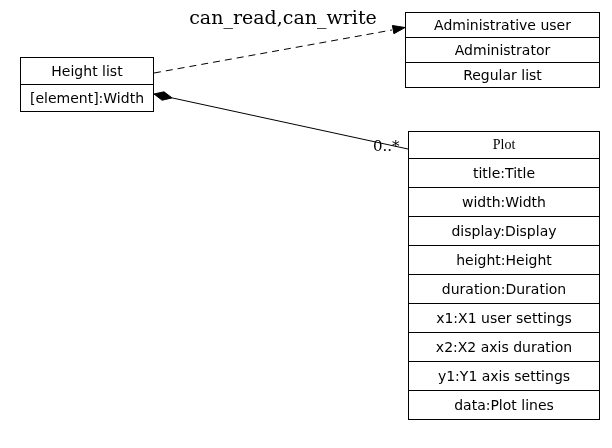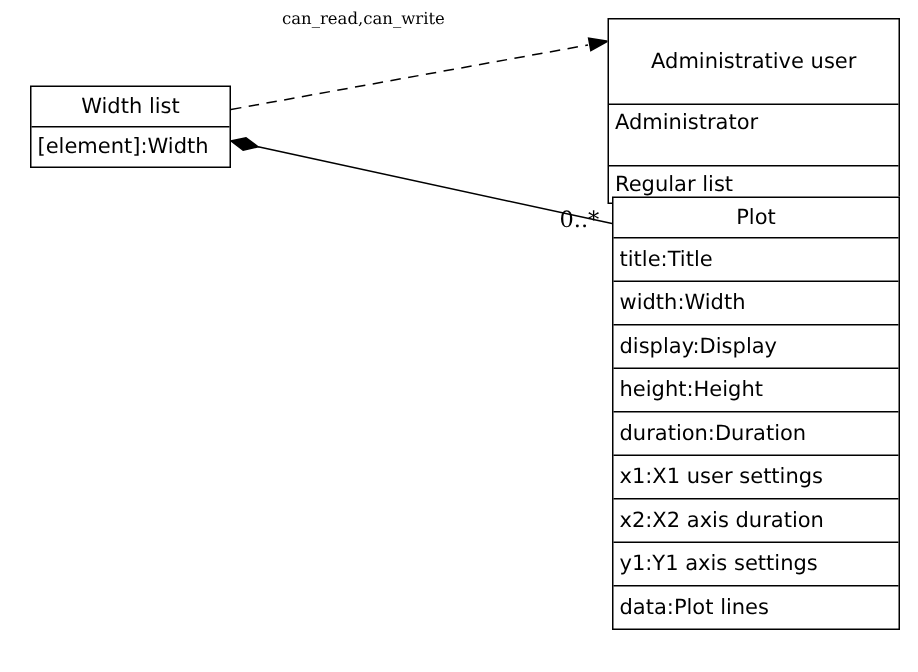--- a/index.html
+++ b/index.html
@@ -30,39 +30,39 @@
     box-sizing: border-box;
   }
   .uml-box .hdr {
     text-align: center;
     padding: 0 4px;
     white-space: nowrap;
     overflow: hidden;
   }
   .uml-box .row {
     border-top: 1px solid #000000;
-    text-align: left;
+    text-align: center;
     padding: 0 4px;
     white-space: nowrap;
     overflow: hidden;
   }
   .plots-list { left: 20px; top: 57px; width: 134px; }
   .plots-list .hdr, .plots-list .row { height: 26px; line-height: 26px; }
   .admin-user { left: 405px; top: 12px; width: 195px; }
-  .admin-user .hdr, .admin-user .row { height: 24px; line-height: 24px; margin-top: 16px; }
+  .admin-user .hdr, .admin-user .row { height: 24px; line-height: 24px; }
   .plot-class { left: 408px; top: 131px; width: 192px; }
-  .plot-class .hdr { height: 26px; line-height: 26px; }
+  .plot-class .hdr { height: 26px; line-height: 26px; font-family: Liberation Serif, serif; }
   .plot-class .row { height: 28px; line-height: 28px; }
   .edge-label {
     position: absolute;
     left: 188px; top: 6px;
     width: 190px;
-    text-align: left;
+    text-align: center;
     font-family: "DejaVu Serif", serif;
-    font-size: 11px;
+    font-size: 19px;
     color: #000000;
     white-space: nowrap;
   }
   .multiplicity {
     position: absolute;
     left: 373px; top: 137px;
     font-family: "DejaVu Serif", serif;
     font-size: 15px;
     color: #000000;
     white-space: nowrap;
@@ -80,21 +80,21 @@
 
     <polygon points="154,94 162.1,100.2 172.1,97.9 164,91.8" fill="#000000" stroke="#000000"></polygon>
     <line x1="172.1" y1="97.9" x2="408" y2="149" stroke="#000000" stroke-width="1"></line>
   </svg>
 
   <div class="edge-label">can_read,can_write</div>
 
   <div class="multiplicity">0..*</div>
 
   <div class="uml-box plots-list">
-    <div class="hdr">Width list</div>
+    <div class="hdr">Height list</div>
     <div class="row">[element]:Width</div>
   </div>
 
   <div class="uml-box admin-user">
     <div class="hdr">Administrative user</div>
     <div class="row">Administrator</div>
     <div class="row">Regular list</div>
   </div>
 
   <div class="uml-box plot-class">

